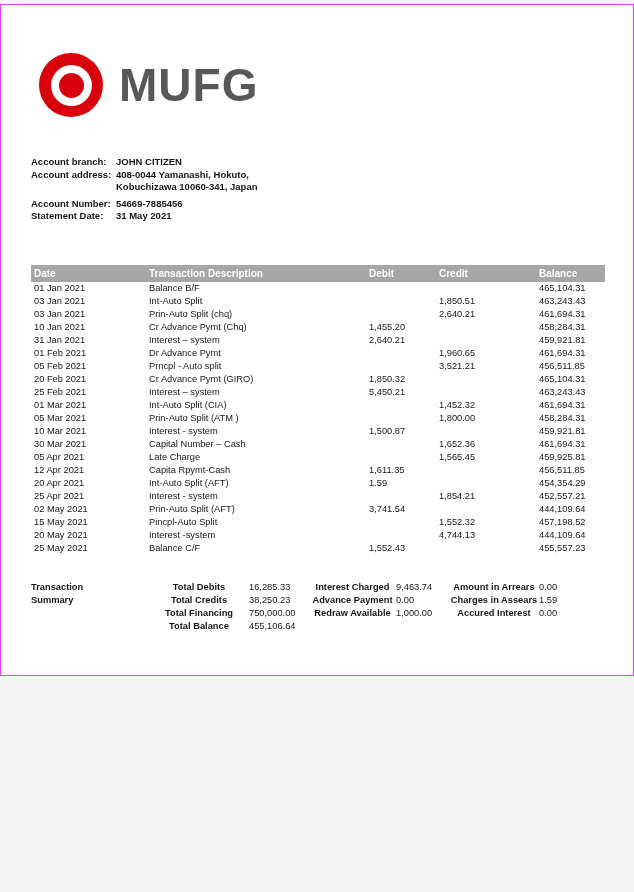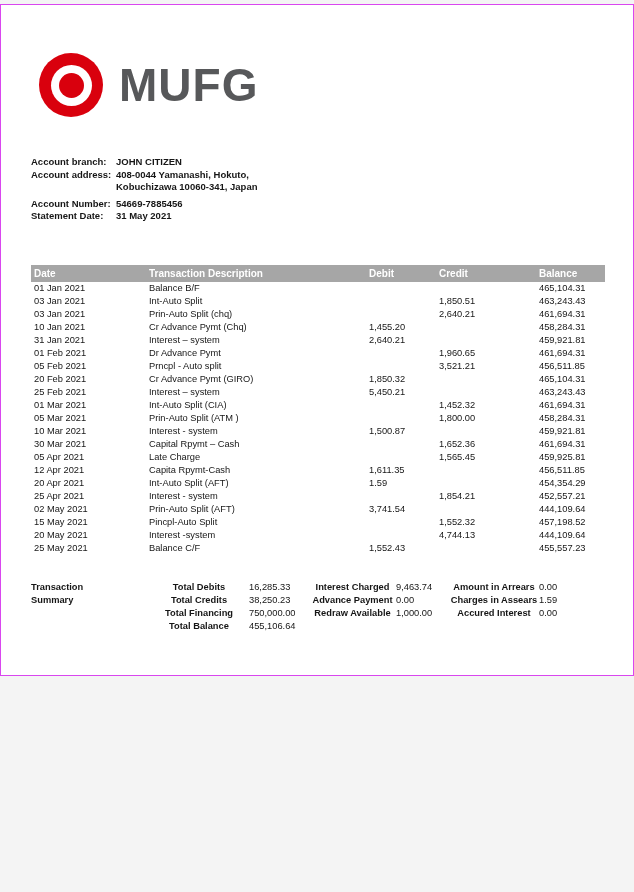--- a/index.html
+++ b/index.html
@@ -194,21 +194,21 @@
         </tr>
         <tr>
           <td>10 Mar 2021</td>
           <td>Interest - system</td>
           <td>1,500.87</td>
           <td></td>
           <td>459,921.81</td>
         </tr>
         <tr>
           <td>30 Mar 2021</td>
-          <td>Capital Rpymt – Cash</td>
+          <td>Capital Number – Cash</td>
           <td></td>
           <td>1,652.36</td>
           <td>461,694.31</td>
         </tr>
         <tr>
           <td>05 Apr 2021</td>
           <td>Late Charge</td>
           <td></td>
           <td>1,565.45</td>
           <td>459,925.81</td>

